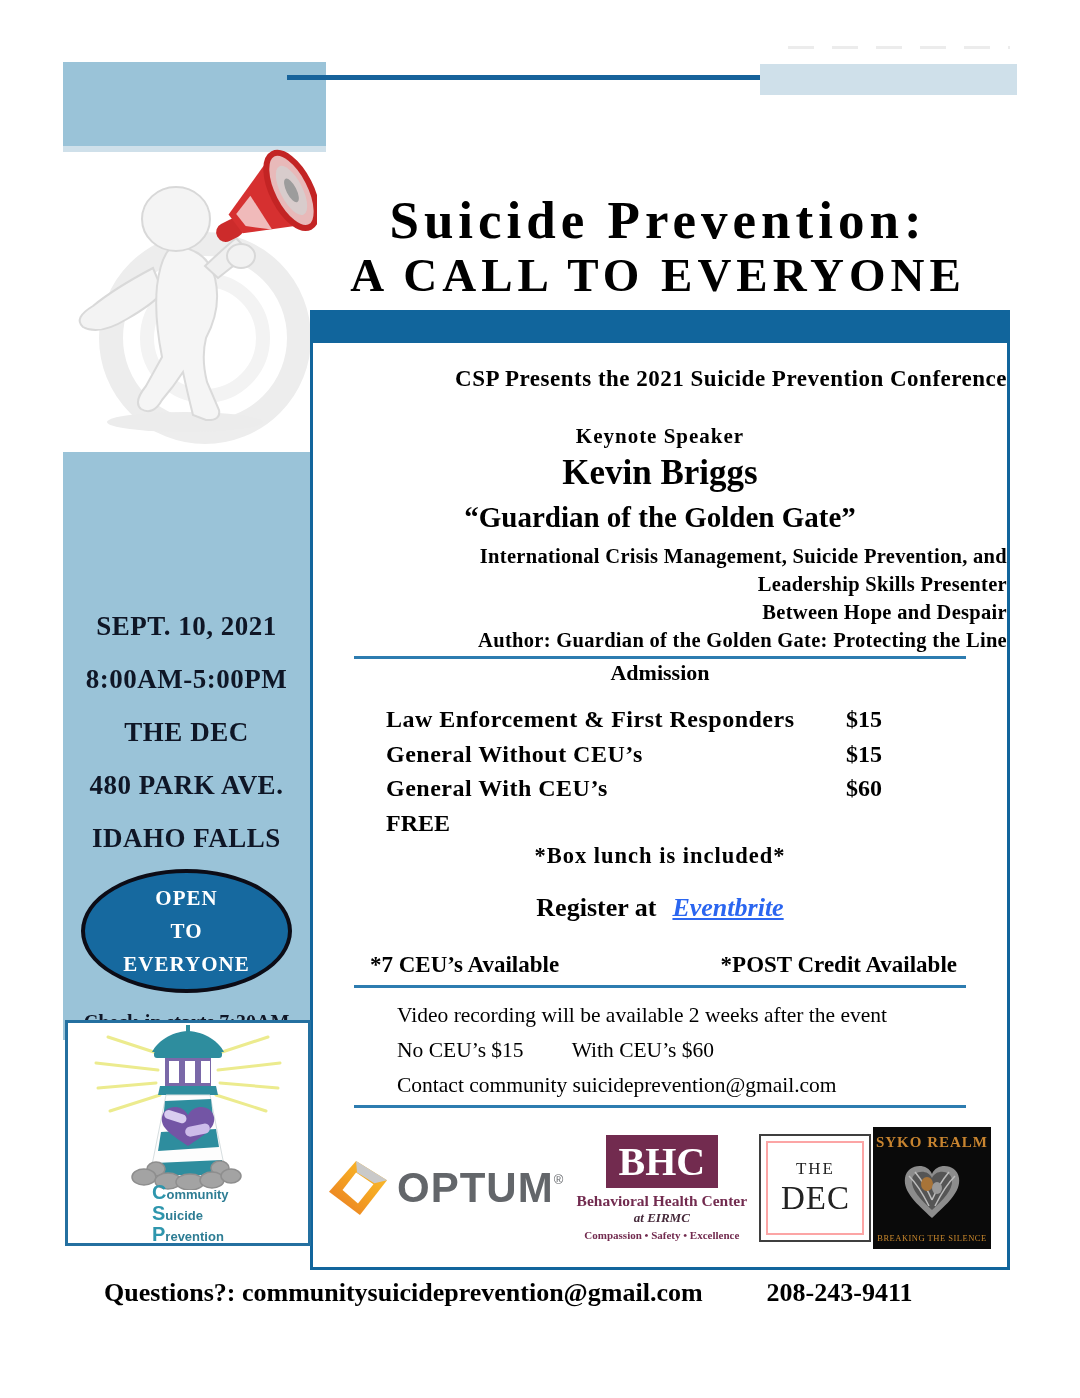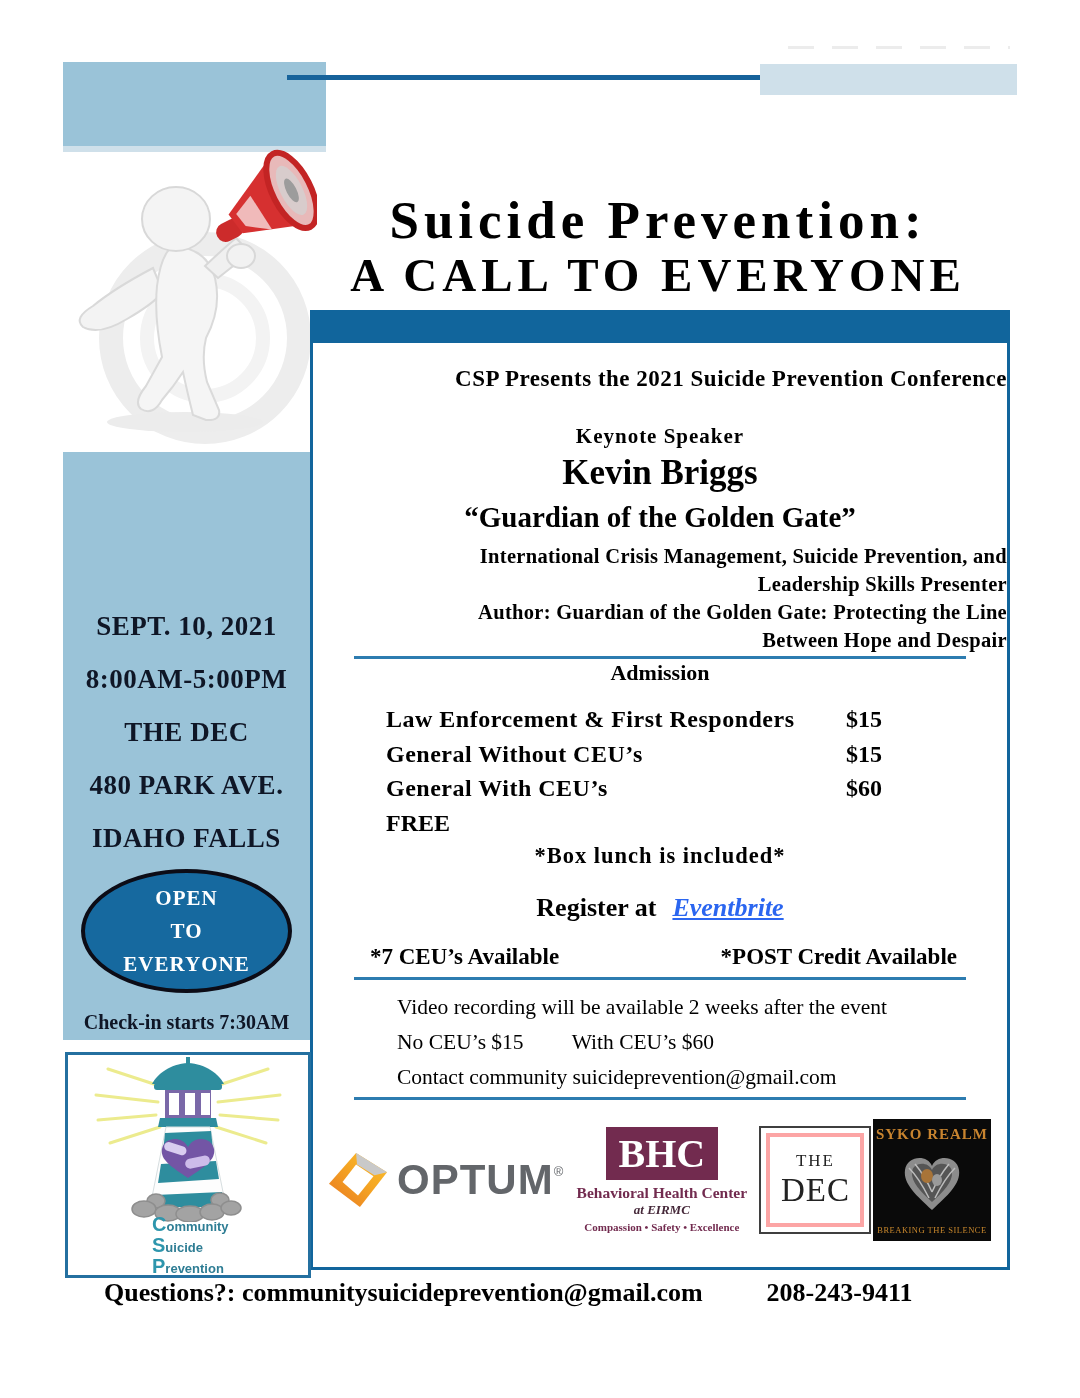--- a/index.html
+++ b/index.html
@@ -42,60 +42,60 @@
   .rule.r2   { margin-top:7px; }
   .rule.r3   { margin-top:2px; }
   .admission-h { margin-top:1px; text-align:center; font-size:22px; font-weight:bold; }
   .adm-table { margin:16px 0 0 73px; font-size:24px; font-weight:bold; }
   .adm-row   { display:flex; line-height:34.5px; }
   .adm-label { width:460px; letter-spacing:.5px; }
   .adm-price { min-width:64px; }
   .lunch     { margin-top:3px; text-align:center; font-size:22.5px; font-weight:bold; letter-spacing:1px; }
   .register  { margin-top:24px; text-align:center; font-size:26px; font-weight:bold; }
   .register .link { color:#2b66f0; font-style:italic; text-decoration:underline; margin-left:16px; }
-  .ceu-row   { margin-top:20px; display:flex; justify-content:space-between;
+  .ceu-row   { margin-top:28px; display:flex; justify-content:space-between;
                padding:0 50px 0 57px; font-size:23px; font-weight:bold; line-height:27px; }
   .video     { margin:10px 0 0 84px; font-size:21.5px; line-height:35px; }
   .video .gap{ display:inline-block; width:48px; }
 
   
   .logos { margin-top:14px; display:flex; align-items:center; justify-content:space-between;
            padding:0 16px 0 14px; height:132px; }
   .optum { display:flex; align-items:center; }
   .optum-text { margin-left:8px; font-family:"Liberation Sans", sans-serif; font-weight:bold;
                 font-size:42px; color:#63666a; letter-spacing:1px; }
   .optum-reg { font-size:13px; vertical-align:18px; font-weight:normal; }
   .bhc { width:192px; text-align:center; color:#722b4f; }
   .bhc-box { width:112px; height:53px; background:#722b4f; color:#fff; font-size:40px; font-weight:bold;
              display:flex; align-items:center; justify-content:center; margin:0 auto; }
   .bhc-name { font-size:15.5px; font-weight:bold; margin-top:4px; white-space:nowrap; }
   .bhc-sub  { font-size:13px; font-style:italic; font-weight:bold; color:#46293a; }
   .bhc-tag  { font-size:11px; font-weight:bold; margin-top:3px; white-space:nowrap; }
   .dec-outer { width:112px; height:108px; border:2px solid #3f3f3f; display:flex;
                align-items:center; justify-content:center; background:#fff; }
-  .dec-inner { width:98px; height:94px; border:4px solid #fca5a5; display:flex; flex-direction:column;
+  .dec-inner { width:98px; height:94px; border:2px solid #fca5a5; display:flex; flex-direction:column;
                align-items:center; justify-content:center; color:#232323; }
   .dec-the { font-size:17px; letter-spacing:2px; }
   .dec-dec { font-size:33px; letter-spacing:1px; margin-top:1px; }
   .syko { width:118px; height:122px; background:#0a0a0a; display:flex; flex-direction:column;
           align-items:center; justify-content:space-between; padding:7px 3px 6px; }
   .syko-title { color:#c8842f; font-size:15px; font-weight:bold; letter-spacing:1px; white-space:nowrap; }
   .syko-tag   { color:#c8872c; font-size:8.5px; letter-spacing:.5px; white-space:nowrap; }
 
   
   .sidebar { left:63px; top:452px; width:247px; height:588px; background:#9ac3d8; text-align:center; }
   .sb-text { padding-top:148px; }
   .sb-line { font-size:27px; font-weight:bold; color:#0f1626; line-height:53px; letter-spacing:.5px; }
   .oval { width:211px; height:124px; margin:4px auto 0; background:#16699f; border:4px solid #0c0c16;
           border-radius:50%; display:flex; flex-direction:column; align-items:center; justify-content:center;
           color:#fff; font-weight:bold; font-size:21px; line-height:25px; letter-spacing:1px;gap:8px; }
   .checkin { margin-top:18px; font-size:20px; font-weight:bold; color:#0f1626; }
 
   
-  .csp-box { left:65px; top:1052px; width:246px; height:226px; border:3px solid #2470a0; background:#fff; }
+  .csp-box { left:65px; top:1020px; width:246px; height:226px; border:3px solid #2470a0; background:#fff; }
   .lh-svg { position:absolute; left:0; top:2px; }
   .csp-text { position:absolute; left:84px; top:160px; font-family:"Liberation Sans", sans-serif;
               line-height:18px; color:#2e7d94; font-weight:bold; }
   .csp-text .big { font-size:20px; color:#2e96ad; }
   .csp-text .rest{ font-size:13px; }
 
   
   .footer { left:104px; top:1278px; display:flex; font-size:26px; font-weight:bold; }
   .footer .phone { margin-left:64px; }
 </style>
@@ -146,22 +146,22 @@
   <div class="abs blue-bar"></div>
 
   <div class="abs content-box">
     <div class="presents">CSP Presents the 2021 Suicide Prevention Conference</div>
     <div class="keynote">Keynote Speaker</div>
     <div class="speaker">Kevin Briggs</div>
     <div class="quote">“Guardian of the Golden Gate”</div>
     <div class="desc">
       <div>International Crisis Management, Suicide Prevention, and</div>
       <div>Leadership Skills Presenter</div>
+      <div>Between Hope and Despair</div>
       <div>Author: Guardian of the Golden Gate: Protecting the Line</div>
-      <div>Between Hope and Despair</div>
     </div>
     <div class="rule r1"></div>
 
     <div class="admission-h">Admission</div>
     <div class="adm-table">
       <div class="adm-row">
         <div class="adm-label">Law Enforcement &amp; First Responders</div>
         <div class="adm-price">$15</div>
       </div>
       <div class="adm-row">

